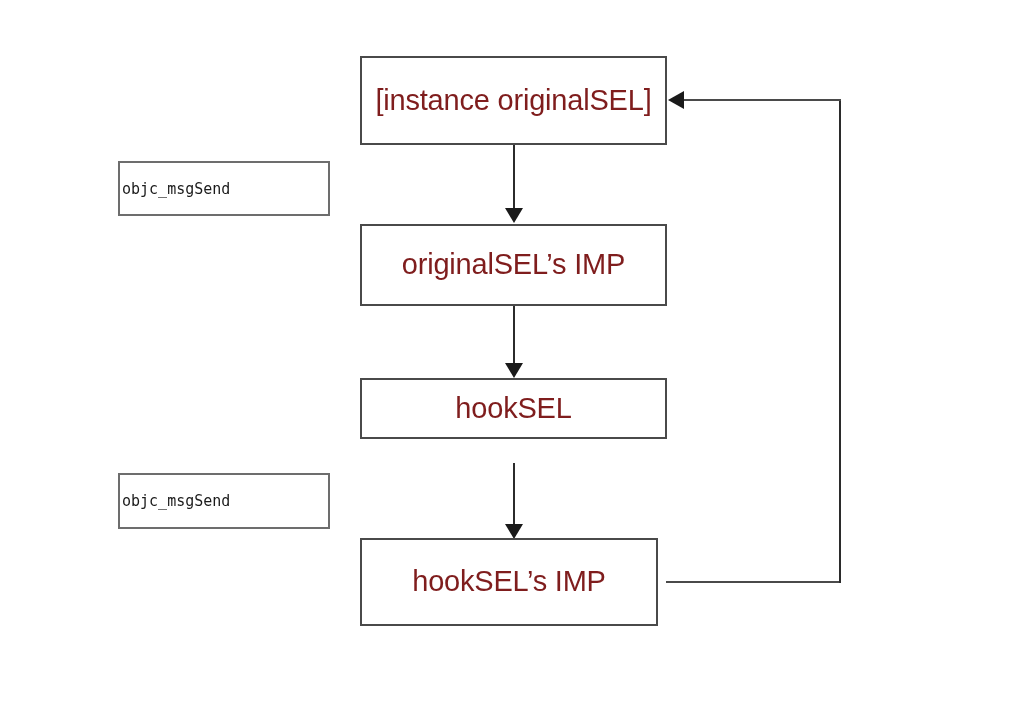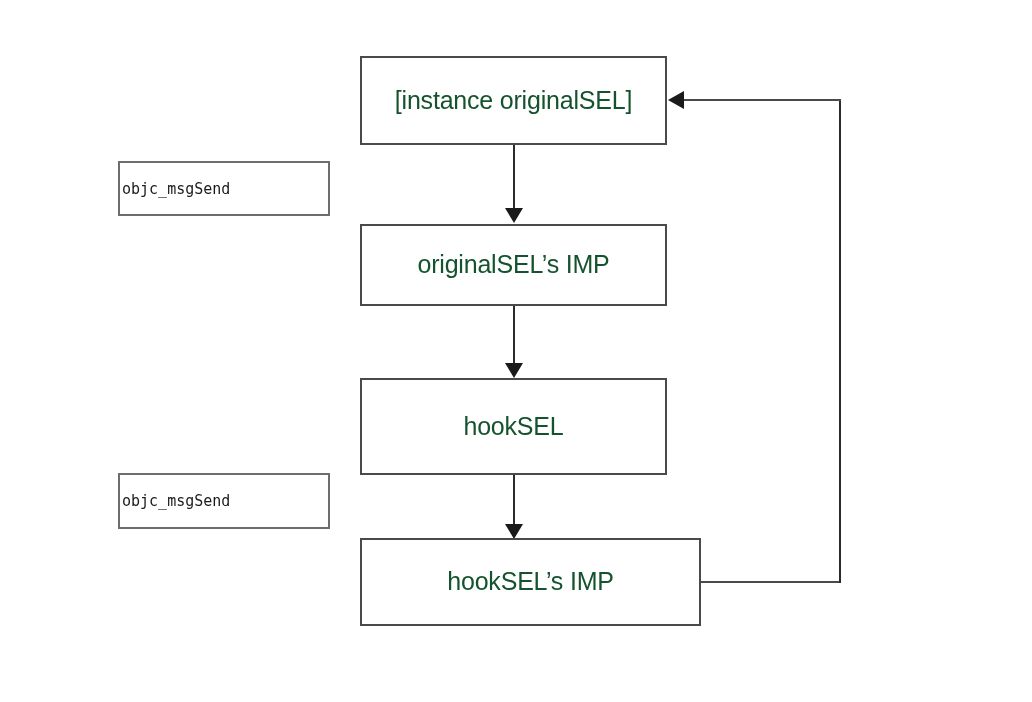--- a/index.html
+++ b/index.html
@@ -26,31 +26,31 @@
     box-sizing: border-box;
     background: #ffffff;
     border: 2px solid #4a4a4a;
     display: flex;
     align-items: center;
     justify-content: center;
     z-index: 3;
   }
   .node .node-label {
     font-family: "Liberation Sans", sans-serif;
-    font-size: 25px;
+    font-size: 29px;
     line-height: 1.1;
-    color: #14532d;
+    color: #7f1d1d;
     letter-spacing: -0.2px;
     white-space: nowrap;
   }
 
   .node-instance   { left: 360px; top: 56px;  width: 307px; height: 89px; }
   .node-origimp    { left: 360px; top: 224px; width: 307px; height: 82px; }
-  .node-hooksel    { left: 360px; top: 378px; width: 307px; height: 97px; }
-  .node-hookimp    { left: 360px; top: 538px; width: 341px; height: 88px; }
+  .node-hooksel    { left: 360px; top: 378px; width: 307px; height: 61px; }
+  .node-hookimp    { left: 360px; top: 538px; width: 298px; height: 88px; }
 
   
   .sidebox {
     position: absolute;
     box-sizing: border-box;
     background: #ffffff;
     border: 2px solid #6d6d6d;
     display: flex;
     align-items: center;
     z-index: 3;

